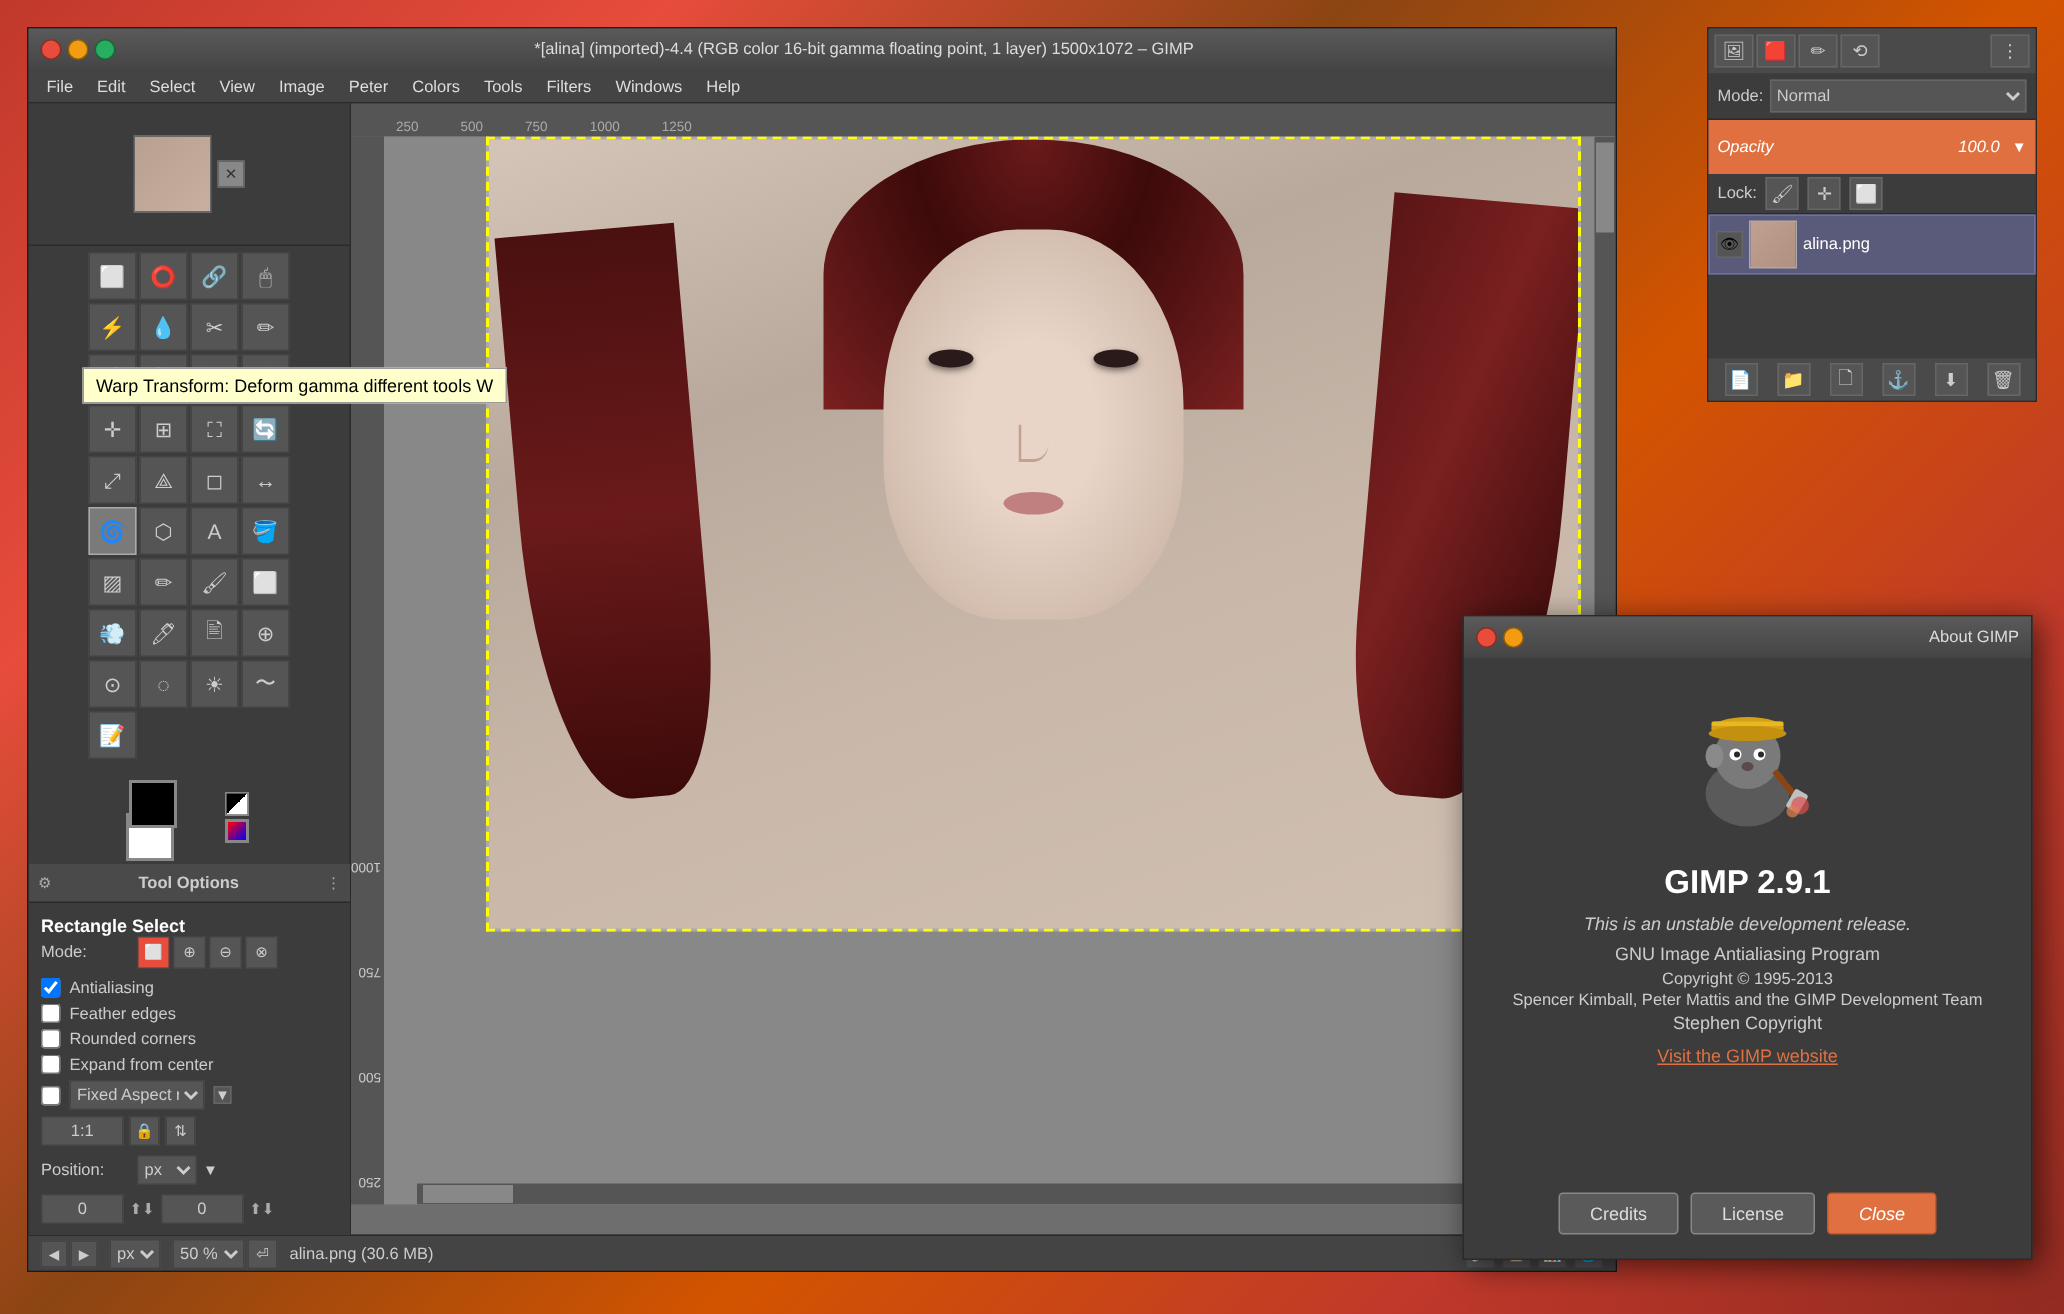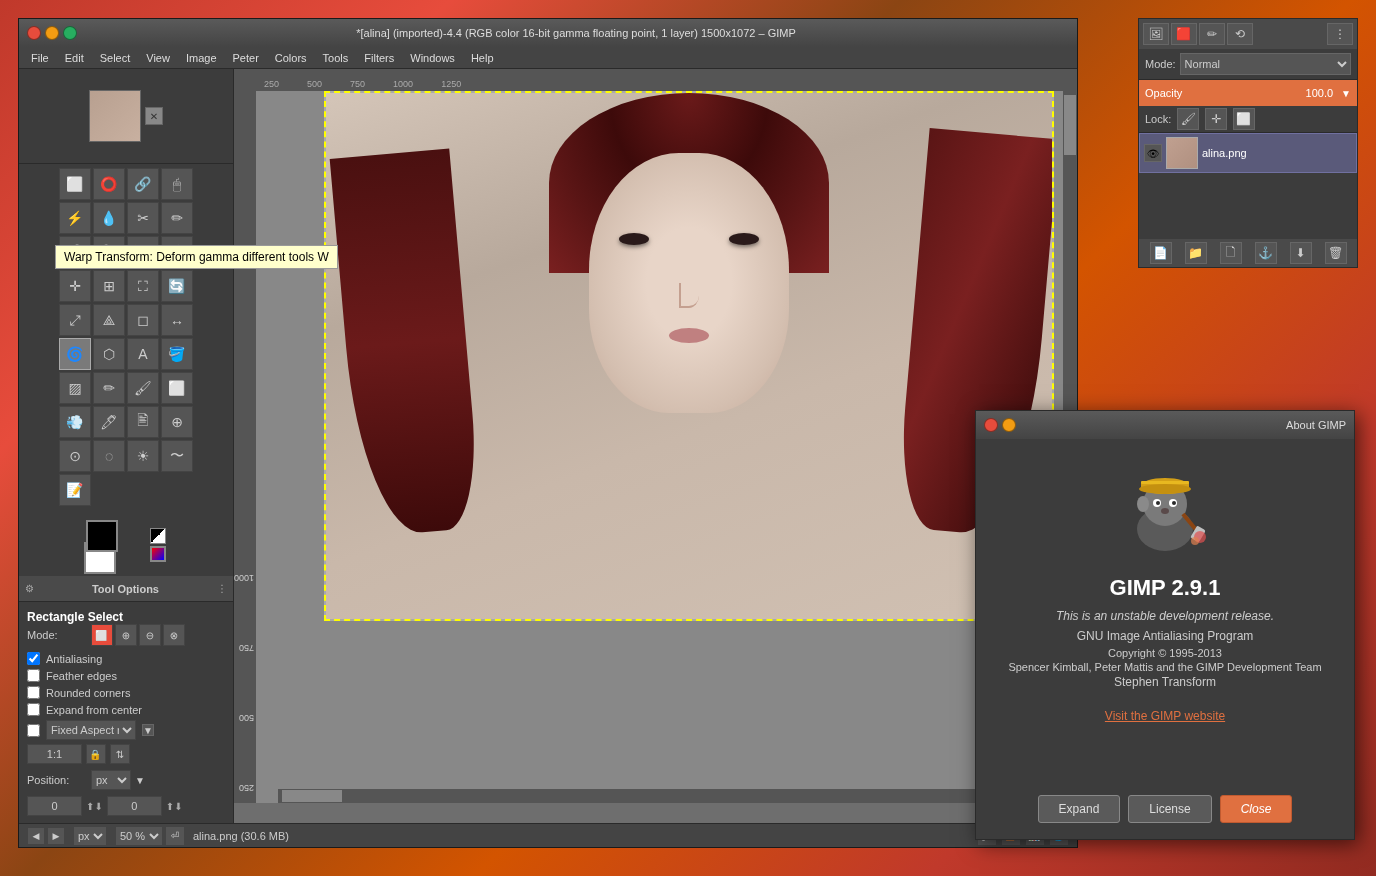--- a/index.html
+++ b/index.html
@@ -489,21 +489,22 @@
       color: #ccc;
       font-size: 11px;
     }
 
     .opacity-row {
       display: flex;
       align-items: center;
       padding: 12px 6px;
       gap: 4px;
       background: #e07040;
-      height: 26px;
+      height: 36px;
+      font-style: italic;
     }
 
     .opacity-label {
       color: #fff;
       font-size: 11px;
     }
 
     .opacity-value {
       color: #fff;
       font-size: 11px;
@@ -682,21 +683,20 @@
       font-size: 11px;
       text-align: center;
       margin-bottom: 2px;
     }
 
     .about-link {
       color: #e07040;
       font-size: 12px;
       text-decoration: underline;
       cursor: pointer;
-      margin-top: 12px;
       margin-bottom: 8px;
     }
 
     .about-dev {
       color: #ccc;
       font-size: 12px;
       margin-bottom: 8px;
       text-align: center;
     }
 
@@ -1083,22 +1083,22 @@
 
         <rect x="26" y="22" width="48" height="3" rx="1" fill="#e8b820"></rect>
       </svg>
     </div>
 
     <div class="about-title">GIMP 2.9.1</div>
     <div class="about-subtitle">This is an unstable development release.</div>
     <div class="about-desc">GNU Image Antialiasing Program</div>
     <div class="about-copyright">Copyright © 1995-2013</div>
     <div class="about-copyright">Spencer Kimball, Peter Mattis and the GIMP Development Team</div>
-    <div class="about-dev">Stephen Transform</div>
+    <div class="about-dev">Stephen Copyright</div>
     <div class="about-link">Visit the GIMP website</div>
   </div>
 
   <div class="about-buttons">
-    <button class="about-btn">Expand</button>
+    <button class="about-btn">Credits</button>
     <button class="about-btn">License</button>
     <button class="about-btn close-btn">Close</button>
   </div>
 </div>
 
 </body></html>

